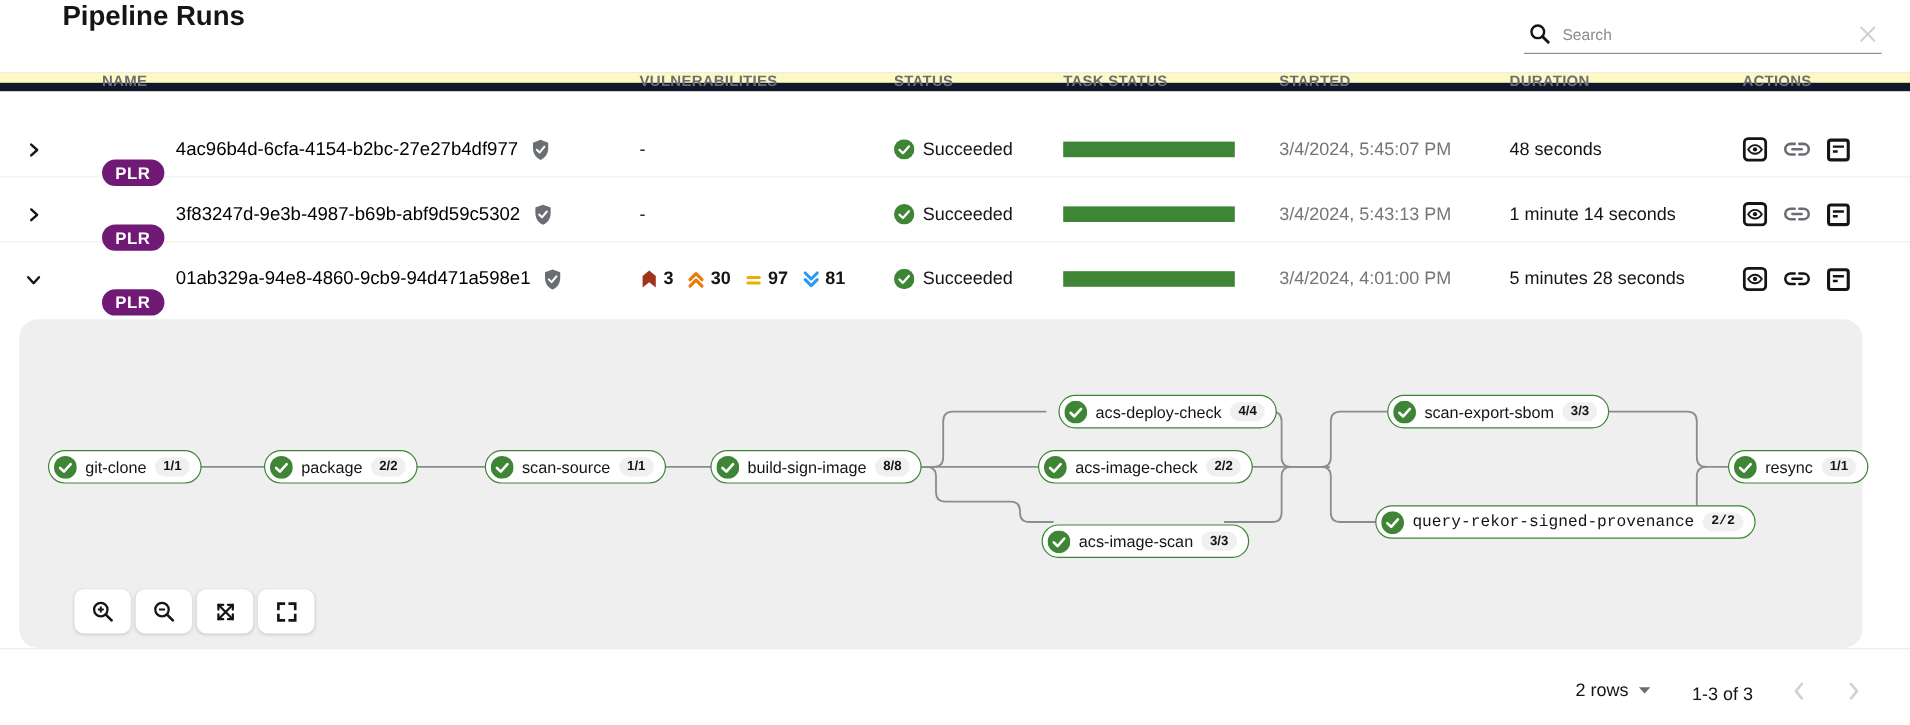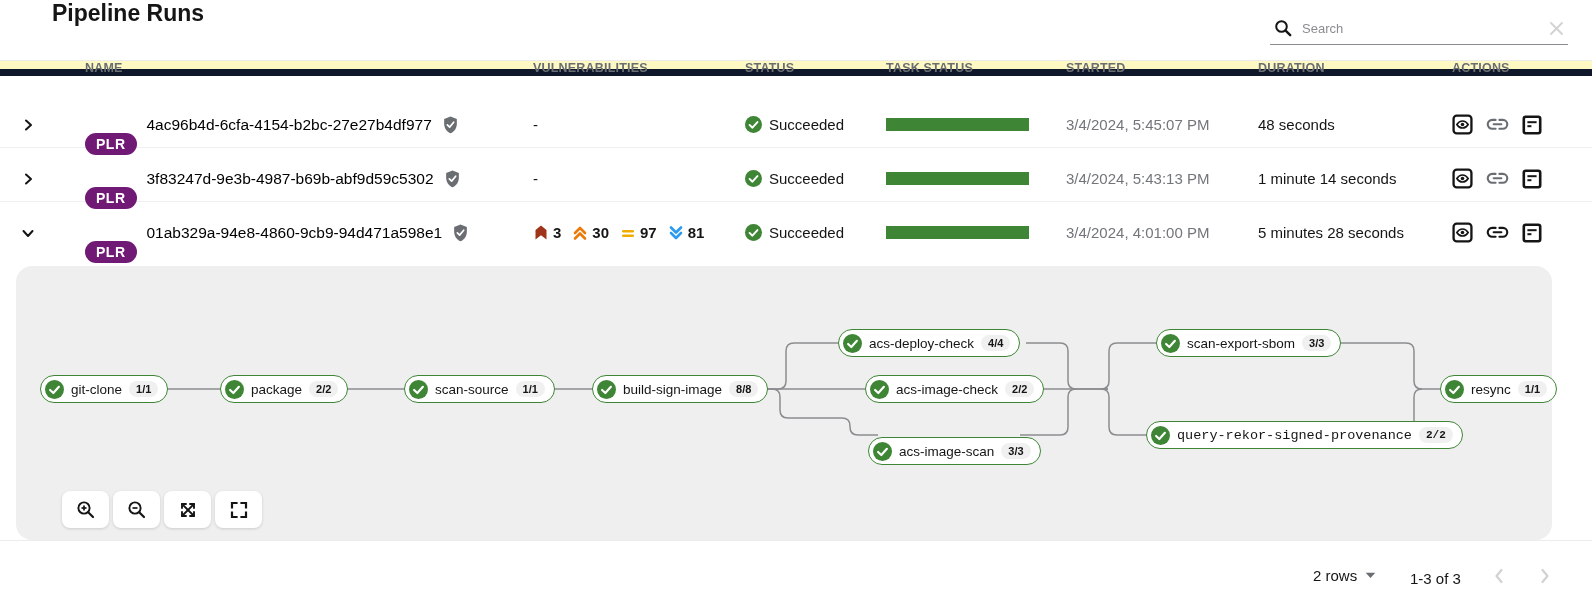--- a/index.html
+++ b/index.html
@@ -45,21 +45,21 @@
   .graph-panel { position:absolute; left:16px; top:266px; width:1536px; height:274px;
                  background:#efefef; border-radius:16px; }
   .edges { position:absolute; inset:0; }
   .gnode { position:absolute; height:28px; display:flex; align-items:center; gap:7px;
            background:#fff; border:1.5px solid #3E8635; border-radius:15px;
            padding:0 9px 0 4px; cursor:pointer; }
   .gnode .glabel { font-size:13.5px; color:#151515; white-space:nowrap; }
   .gnode .gcount { background:#f0f0f0; border-radius:9px; padding:2px 7px; font-size:11px;
                    font-weight:700; color:#151515; }
   .n0{left:24px;top:109px;} .n1{left:204px;top:109px;} .n2{left:388px;top:109px;}
-  .n3{left:576px;top:109px;} .n4{left:822px;top:63px;} .n5{left:849px;top:109px;}
+  .n3{left:576px;top:109px;} .n4{left:866px;top:63px;} .n5{left:849px;top:109px;}
   .n6{left:852px;top:171px;} .n7{left:1140px;top:63px;} .n8{left:1130px;top:155px;font-family:Liberation Mono, monospace;}
   .n9{left:1424px;top:109px;}
   .graph-controls { position:absolute; left:46px; top:225px; display:flex; gap:4px; }
   .graph-controls button { width:47px; height:37px; background:#fff; border:none; border-radius:8px;
                            box-shadow:0 1px 3px rgba(0,0,0,.15); cursor:pointer;
                            display:flex; align-items:center; justify-content:center; }
   .table-bottom-line { position:absolute; left:0; top:540px; width:1592px; height:1px; background:#ececec; }
 
   
   .rows-select { position:absolute; left:1313px; top:567px; display:flex; align-items:center; gap:8px;

